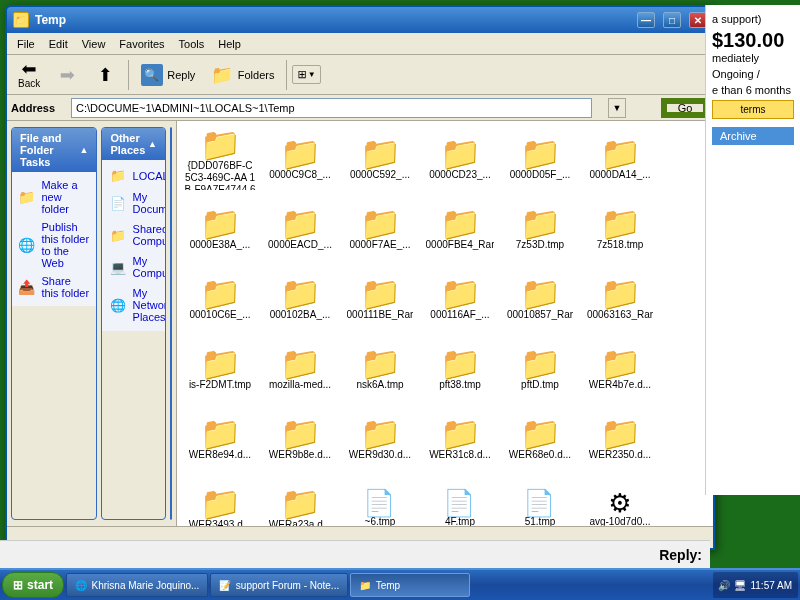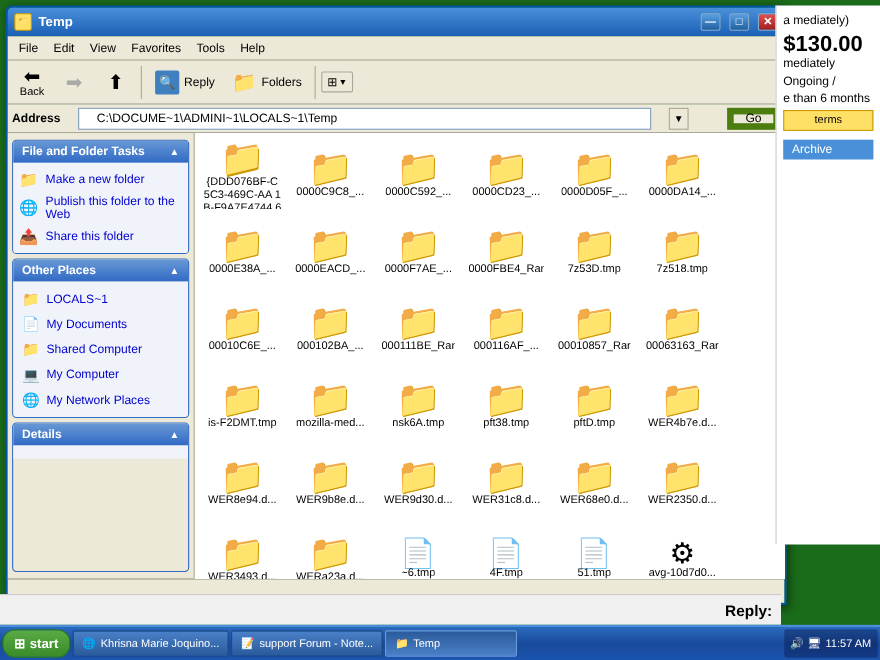--- a/index.html
+++ b/index.html
@@ -23,29 +23,29 @@
     .tb-btn-icon { font-size: 18px; line-height: 1; }
     .tb-separator { width: 1px; height: 30px; background: #aca899; margin: 0 3px; }
     .search-btn { display: flex; align-items: center; gap: 4px; padding: 2px 6px; border: 1px solid transparent; border-radius: 2px; cursor: pointer; font-size: 11px; }
     .search-icon-wrap { width: 22px; height: 22px; background: #4080c0; border-radius: 2px; display: flex; align-items: center; justify-content: center; color: white; font-size: 12px; }
     .folders-btn { display: flex; align-items: center; gap: 4px; padding: 2px 6px; border: 1px solid transparent; border-radius: 2px; cursor: pointer; font-size: 11px; }
     .views-btn { display: flex; align-items: center; gap: 1px; padding: 2px 4px; border: 1px solid #aca899; border-radius: 2px; cursor: pointer; background: #ece9d8; font-size: 11px; }
 
     
     .addr-bar { background: #ece9d8; height: 26px; display: flex; align-items: center; padding: 0 4px; border-bottom: 1px solid #aca899; gap: 16px; }
     .addr-label { font-size: 11px; color: #000; font-weight: bold; }
-    .addr-input { flex: 1; height: 20px; border: 1px solid #7f9db9; padding: 0 16px; font-size: 11px; background: white; }
+    .addr-input { flex: 1; height: 20px; border: 1px solid #7f9db9; padding: 0 4px; font-size: 11px; background: white; }
     .addr-go { width: 48px; height: 20px; background: #ece9d8; border: 6px solid #4d7c0f; font-size: 11px; cursor: pointer; display: flex; align-items: center; justify-content: center; margin-left: 19px; }
     .addr-dropdown { width: 18px; height: 20px; background: #ece9d8; border: 1px solid #aca899; cursor: pointer; display: flex; align-items: center; justify-content: center; font-size: 9px; }
 
     
     .main-area { display: flex; flex: 1; background: #ece9d8; overflow: hidden; }
 
     
-    .left-panel { width: 170px; background: #ece9d8; border-right: 1px solid #aca899; display: flex; flex-direction: column; overflow-y: auto; padding: 6px 4px; gap: 4px; }
+    .left-panel { width: 170px; background: #ece9d8; border-right: 1px solid #aca899; display: flex; flex-direction: row; overflow-y: auto; padding: 6px 4px; gap: 4px; }
     .panel-section { border: 1px solid #316ac5; border-radius: 4px; overflow: hidden; }
     .panel-header { background: linear-gradient(to bottom, #6898d4, #316ac5); color: white; padding: 4px 8px; font-size: 11px; font-weight: bold; display: flex; align-items: center; justify-content: space-between; cursor: pointer; }
     .panel-header-arrow { font-size: 9px; }
     .panel-body { background: #f0f4fa; padding: 6px 4px; display: flex; flex-direction: column; gap: 4px; }
     .panel-link { display: flex; align-items: center; gap: 6px; font-size: 11px; color: #0000cc; cursor: pointer; padding: 1px 2px; }
     .panel-link-icon { font-size: 14px; }
     .panel-link.green .panel-link-icon { color: #009900; }
     .panel-link.blue .panel-link-icon { color: #0055cc; }
 
     .panel-other-link { display: flex; align-items: center; gap: 6px; font-size: 11px; color: #0000cc; cursor: pointer; padding: 2px 4px; }
@@ -355,21 +355,21 @@
       </div>
 
   </div>
 
   <div class="status-bar">
     <span></span>
   </div>
 </div>
 
 <div class="right-side">
-  <div class="right-text">a mediately)</div>
+  <div class="right-text">a support)</div>
   <div class="right-price">$130.00</div>
   <div class="right-text">mediately</div>
   <div class="right-text">Ongoing /</div>
   <div class="right-text">e than 6 months</div>
   <div class="right-btn">terms</div>
   <div class="right-archive-btn">Archive</div>
 </div>
 
 <div class="reply-bar">
   <span>Reply:</span>

